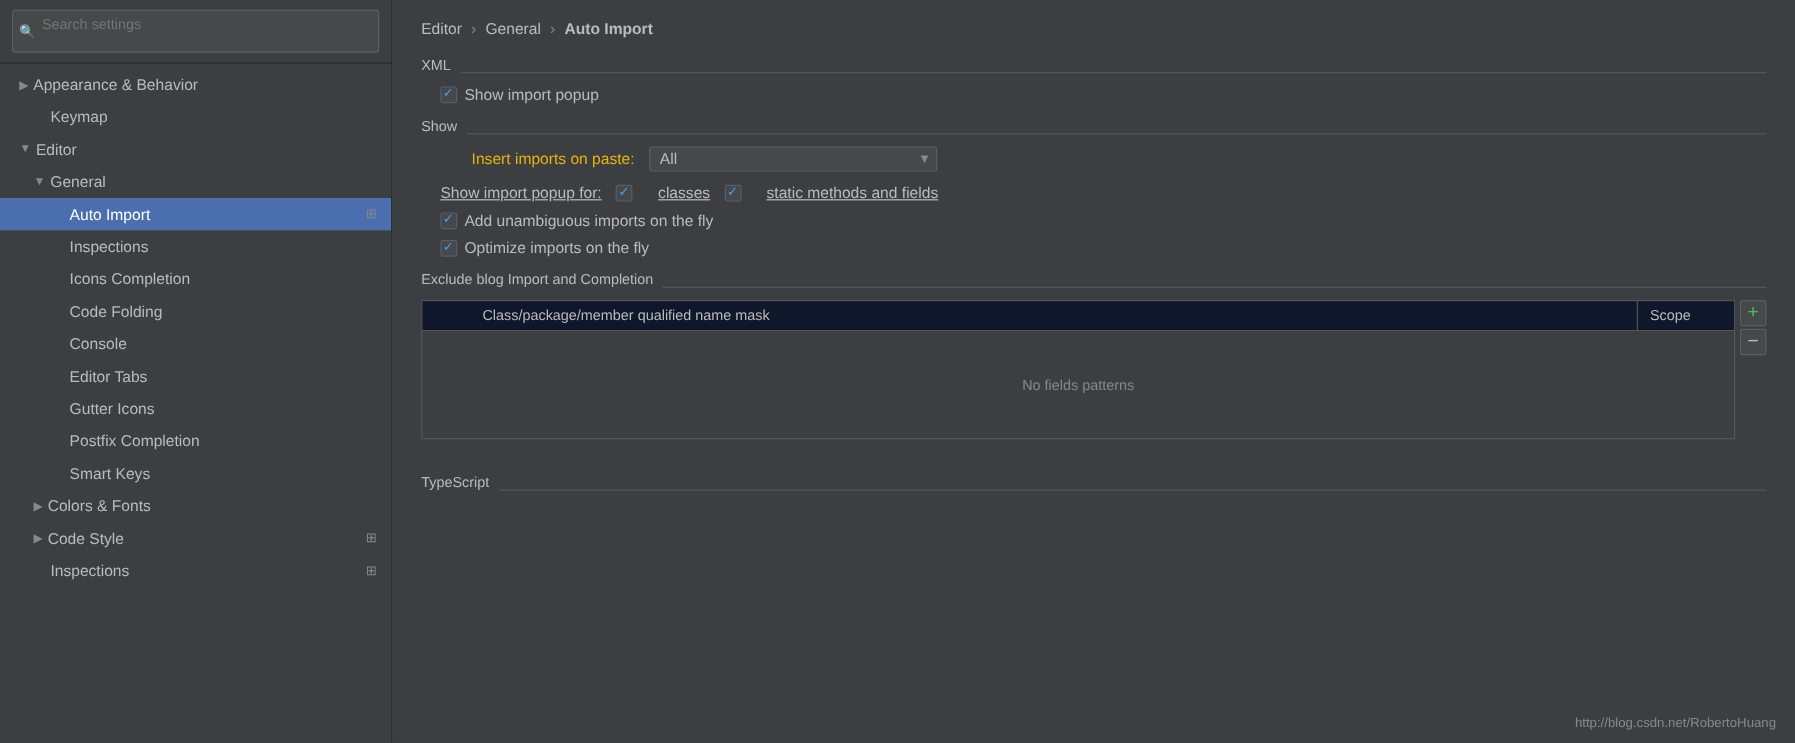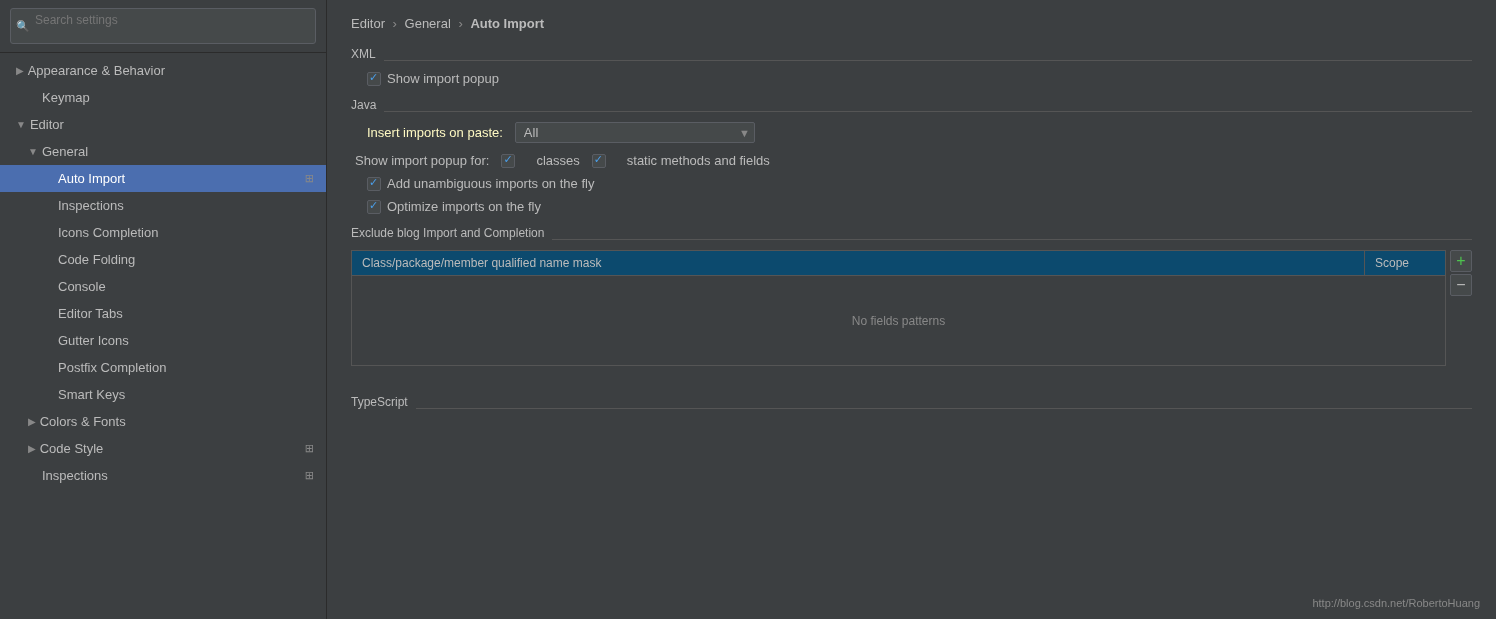--- a/index.html
+++ b/index.html
@@ -172,22 +172,23 @@
     }
 
     .inline-row {
       display: flex;
       align-items: center;
       margin: 10px 0 10px 16px;
       gap: 8px;
     }
 
     .inline-row .field-label {
-      color: #fef9c3;
+      color: #eab308;
       margin-right: 4px;
+      margin-left: 26px;
     }
 
     .dropdown-wrap {
       display: flex;
       align-items: center;
       background: #45494a;
       border: 1px solid #5a5d63;
       border-radius: 2px;
       padding: 2px 4px 2px 8px;
       min-width: 240px;
@@ -207,23 +208,24 @@
 
     .dropdown-arrow {
       color: #888;
       font-size: 11px;
       margin-left: 4px;
     }
 
     .popup-for-row {
       display: flex;
       align-items: center;
-      margin: 8px 0 8px 4px;
+      margin: 8px 0 8px 16px;
       gap: 12px;
       flex-wrap: wrap;
+      text-decoration: underline;
     }
 
     .popup-for-label {
       color: #bbbbbb;
     }
 
     .checkbox-label-pair {
       display: flex;
       align-items: center;
       gap: 21px;
@@ -246,23 +248,24 @@
       content: '✓';
       position: absolute;
       top: -2px;
       left: 1px;
       font-size: 11px;
       color: #4b9fea;
     }
 
     .exclude-table-header {
       display: flex;
-      background: #0c4a6e;
+      background: #0f172a;
       border: 1px solid #555;
       border-bottom: 1px solid #555;
+      padding-left: 40px;
     }
 
     .exclude-table-header .col1 {
       flex: 1;
       padding: 5px 10px;
       color: #bbbbbb;
       font-size: 12px;
       border-right: 1px solid #555;
     }
 
@@ -439,21 +442,21 @@
   </div>
 
   <div class="option-row">
     <label>
       <input type="checkbox" checked="" style="">
       <span>Show import popup</span>
     </label>
   </div>
 
   <div class="section-divider">
-    <span class="label">Java</span>
+    <span class="label">Show</span>
     <div class="line"></div>
   </div>
 
   <div class="inline-row">
     <span class="field-label">Insert imports on paste:</span>
     <div class="dropdown-wrap">
       <select>
         <option>All</option>
         <option>Ask</option>
         <option>None</option>

